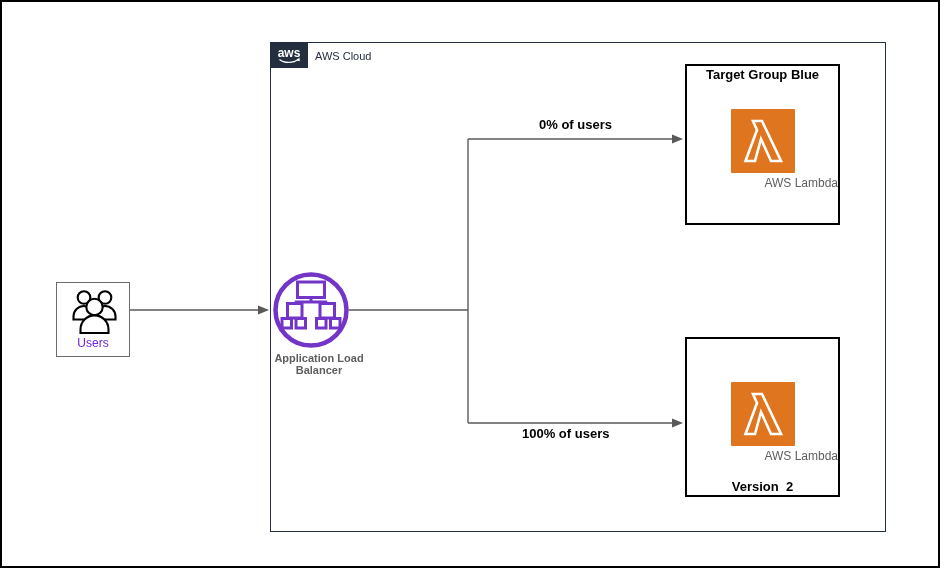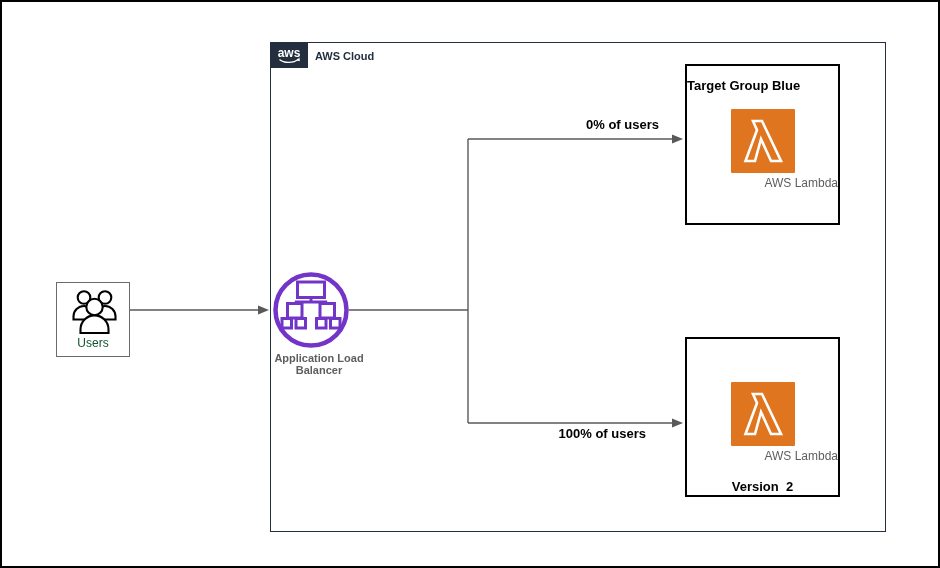--- a/index.html
+++ b/index.html
@@ -18,68 +18,68 @@
   
   .aws-cloud {
     left: 268px; top: 40px;
     width: 616px; height: 490px;
     border: 1px solid #232F3E;
     background: transparent;
   }
   .aws-logo-svg { position: absolute; left: -1px; top: -1px; width: 38px; height: 26px; }
   .aws-cloud-label {
     position: absolute; left: 44px; top: 7px;
-    font-size: 11px; font-weight: bold; color: #232F3E;
+    font-size: 11px; font-weight: normal; color: #232F3E;
     white-space: nowrap;
   }
 
   
   .users-node {
     left: 54px; top: 280px;
     width: 74px; height: 75px;
     border: 1px solid #6B6B6B;
     background: #fff;
   }
   .users-icon-svg { position: absolute; left: 6px; top: 2px; width: 62px; height: 52px; }
   .users-label {
     position: absolute; left: 0; bottom: 6px; width: 100%;
-    text-align: center; font-size: 12px; color: #14532d;
+    text-align: center; font-size: 12px; color: #6d28d9;
   }
 
   
   .alb-svg { left: 267px; top: 266px; width: 84px; height: 84px; }
   .alb-label {
     left: 257px; top: 350px; width: 120px;
     text-align: center;
     font-size: 11px; line-height: 12px; color: #5E5E5E; font-weight: bold;
   }
 
   
   .connectors { left: 0; top: 0; width: 940px; height: 568px; pointer-events: none; }
 
   
   .edge-label {
-    text-align: right;
+    text-align: left;
     font-size: 13px; font-weight: bold; color: #000;
     white-space: nowrap;
   }
   .edge-label.to-blue { left: 537px; top: 115px; width: 120px; }
   .edge-label.to-green { left: 520px; top: 424px; width: 124px; }
 
   
   .tg {
     width: 155px;
     border: 2px solid #000;
     background: #fff;
   }
   .tg.blue  { left: 683px; top: 62px;  height: 161px; }
   .tg.green { left: 683px; top: 335px; height: 160px; }
   .tg-title {
-    position: absolute; left: 0; top: 12px; width: 100%;
-    text-align: left; font-size: 13px; font-weight: bold; color: #000;
+    position: absolute; left: 0; top: 1px; width: 100%;
+    text-align: center; font-size: 13px; font-weight: bold; color: #000;
     white-space: nowrap;
   }
   .lambda-svg { position: absolute; left: 44px; top: 43px; width: 64px; height: 64px; }
   .tg-service {
     position: absolute; left: 0; top: 110px; width: 100%;
     text-align: right; font-size: 12px; color: #5E5E5E;
   }
   .tg-version {
     position: absolute; left: 0; top: 140px; width: 100%;
     text-align: center; font-size: 13px; font-weight: bold; color: #000;

